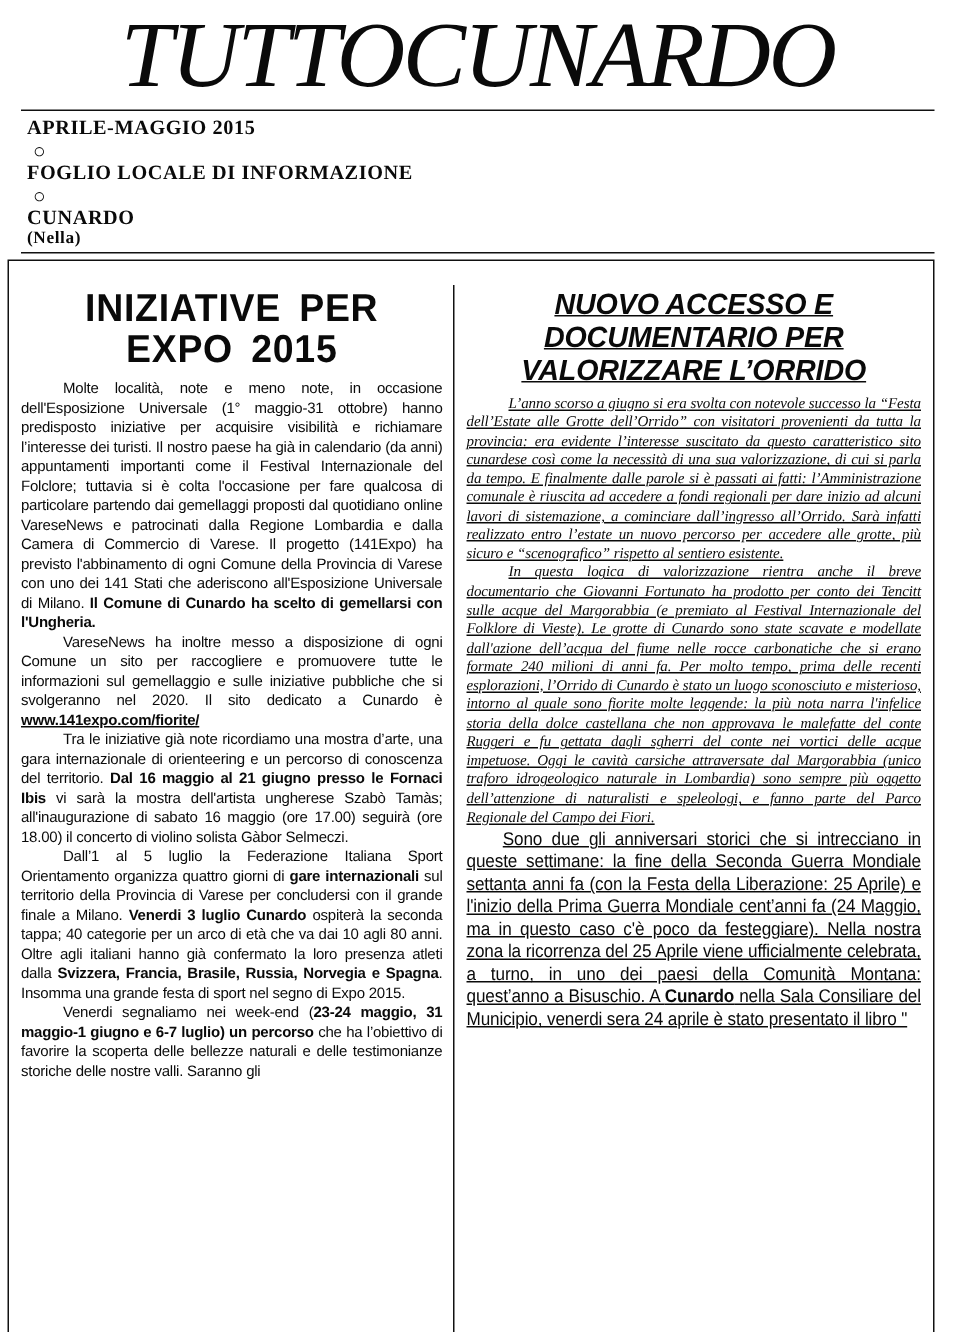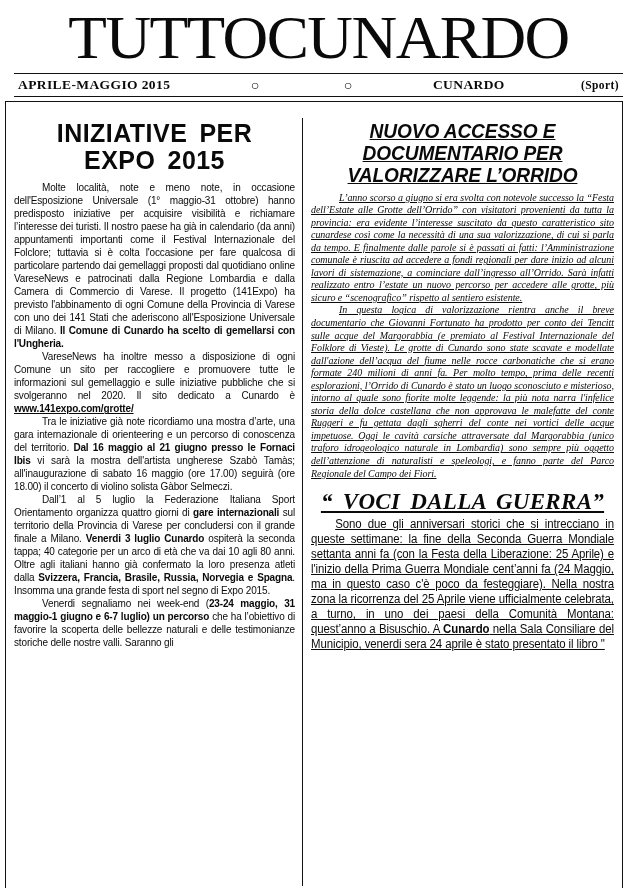--- a/index.html
+++ b/index.html
@@ -15,20 +15,21 @@
     overflow: hidden;
     font-family: "Liberation Sans", sans-serif;
     color: #0a0a0a;
     box-sizing: border-box;
   }
 
   
   .masthead {
     text-align: center;
     padding: 6px 0 0 0;
+    font-style: italic;
   }
   .masthead-title {
     font-family: "Liberation Serif", serif;
     font-weight: normal;
     font-size: 62px;
     line-height: 0.95;
     letter-spacing: -1.5px;
     white-space: nowrap;
     transform: scaleX(1.02);
     margin: 2px 0 0 0;
@@ -37,27 +38,28 @@
 
   
   .dateline-wrap {
     margin: 6px 14px 0 14px;
     border-top: 1px solid #111;
     border-bottom: 1px solid #111;
     padding: 3px 4px 3px 4px;
   }
   .dateline {
     display: flex;
-    align-items: center;
+    align-items: flex-start;
     justify-content: space-between;
     font-family: "Liberation Serif", serif;
     font-weight: bold;
     font-size: 13.5px;
     letter-spacing: 0.4px;
     white-space: nowrap;
+    flex-direction: column;
   }
   .dateline .sep {
     font-family: "Liberation Sans", sans-serif;
     font-weight: normal;
     font-size: 14px;
     padding: 0 4px;
     line-height: 1;
   }
   .dateline .varese {
     font-size: 11.5px;
@@ -171,49 +173,49 @@
 <div id="page">
 
   <div class="masthead">
     <div class="masthead-title">TUTTOCUNARDO</div>
   </div>
 
   <div class="dateline-wrap">
     <div class="dateline">
       <span>APRILE-MAGGIO 2015</span>
       <span class="sep">○</span>
+      <span>FOGLIO LOCALE DI INFORMAZIONE</span>
       <span class="sep">○</span>
       <span>CUNARDO</span>
-      <span class="varese">(Sport)</span>
+      <span class="varese">(Nella)</span>
     </div>
   </div>
 
   <div class="frame">
 
     <div class="col col-left">
       <div class="hl-left">INIZIATIVE PER EXPO 2015</div>
       <div class="sans-body">
           <p><span>Molte località, note e meno note, in occasione dell'Esposizione Universale (1° maggio-31 ottobre) hanno predisposto iniziative per acquisire visibilità e richiamare l’interesse dei turisti. Il nostro paese ha già in calendario (da anni) appuntamenti importanti come il Festival Internazionale del Folclore; tuttavia si è colta l'occasione per fare qualcosa di particolare partendo dai gemellaggi  proposti dal quotidiano online VareseNews e patrocinati dalla Regione Lombardia e dalla Camera di Commercio di Varese.  Il progetto (141Expo) ha previsto l'abbinamento di ogni Comune della Provincia di Varese con uno dei 141 Stati che aderiscono all'Esposizione Universale di Milano. </span><b>Il Comune di Cunardo ha scelto di gemellarsi con l'Ungheria.</b></p>
-          <p><span>VareseNews ha inoltre messo a disposizione di ogni Comune un sito per raccogliere e promuovere tutte le informazioni sul gemellaggio e sulle iniziative pubbliche che si svolgeranno nel 2020. Il sito dedicato a Cunardo è </span><b class="underline">www.141expo.com/grotte/</b></p>
+          <p><span>VareseNews ha inoltre messo a disposizione di ogni Comune un sito per raccogliere e promuovere tutte le informazioni sul gemellaggio e sulle iniziative pubbliche che si svolgeranno nel 2020. Il sito dedicato a Cunardo è </span><b class="underline">www.141expo.com/fiorite/</b></p>
           <p><span>Tra le iniziative già note ricordiamo una mostra d’arte, una gara internazionale di orienteering e un percorso di conoscenza del territorio.  </span><b>Dal 16 maggio al 21 giugno presso le Fornaci Ibis</b><span> vi sarà la mostra dell'artista ungherese Szabò Tamàs;  all'inaugurazione di sabato 16 maggio (ore 17.00) seguirà (ore 18.00) il concerto di violino solista Gàbor Selmeczi.</span></p>
           <p><span>Dall’1 al 5 luglio la Federazione Italiana Sport Orientamento organizza quattro giorni di </span><b>gare internazionali</b><span> sul territorio della Provincia di Varese per concludersi con il grande finale a Milano. </span><b>Venerdi 3 luglio Cunardo</b><span> ospiterà la seconda tappa; 40 categorie per un arco di età che va dai 10 agli 80 anni. Oltre agli italiani hanno già confermato la loro presenza atleti dalla </span><b>Svizzera, Francia, Brasile, Russia, Norvegia e Spagna</b><span>. Insomma una grande festa di sport nel segno di Expo 2015.</span></p>
           <p><span>Venerdi segnaliamo nei week-end (</span><b>23-24 maggio, 31 maggio-1 giugno e  6-7 luglio) un percorso</b><span> che ha l’obiettivo di favorire la scoperta delle bellezze naturali e delle testimonianze storiche delle nostre valli. Saranno gli </span></p>
         </div>
     </div>
 
     <div class="col-divider"></div>
 
     <div class="col col-right">
       <div class="hl-right">NUOVO ACCESSO E DOCUMENTARIO PER VALORIZZARE L’ORRIDO</div>
       <div class="serif-body">
           <p><span>L’anno scorso  a giugno si era svolta con notevole successo la “Festa dell’Estate alle Grotte dell’Orrido” con visitatori provenienti da tutta la provincia: era evidente l’interesse suscitato da questo caratteristico sito cunardese così come la necessità di una sua valorizzazione, di cui si parla da tempo.  E finalmente dalle parole si è passati ai fatti:  l’Amministrazione comunale è riuscita ad accedere a fondi regionali per dare inizio ad alcuni lavori di sistemazione, a cominciare dall’ingresso all’Orrido. Sarà infatti realizzato entro l’estate un nuovo percorso per accedere alle grotte, più sicuro e “scenografico” rispetto al sentiero esistente.</span></p>
           <p><span>In questa logica di valorizzazione rientra anche il breve documentario che Giovanni Fortunato ha prodotto per conto dei Tencitt sulle acque del Margorabbia (e premiato al Festival Internazionale del Folklore di Vieste).  Le grotte di Cunardo sono state scavate e modellate dall'azione dell’acqua del fiume nelle rocce carbonatiche che si erano formate 240 milioni di anni fa.  Per molto tempo, prima delle recenti esplorazioni, l’Orrido di Cunardo è stato un luogo sconosciuto e misterioso,  intorno al quale sono fiorite molte leggende: la più nota narra l'infelice storia della dolce castellana che non approvava le malefatte del conte Ruggeri e fu gettata dagli sgherri del conte nei vortici delle acque impetuose.  Oggi le cavità carsiche attraversate dal Margorabbia (unico traforo idrogeologico naturale in Lombardia) sono sempre più oggetto dell’attenzione di naturalisti e speleologi, e fanno parte del Parco Regionale del Campo dei Fiori.</span></p>
         </div>
 
-      <div class="hl-voci">“ VOCI  DALLA GUERRA”</div>
       <div class="narrow-body">
           <p><span>Sono due gli anniversari storici che si intrecciano in queste settimane: la fine della Seconda Guerra Mondiale settanta anni fa (con la Festa della Liberazione: 25 Aprile) e l'inizio della Prima Guerra Mondiale cent’anni fa (24 Maggio, ma in questo caso c'è poco da festeggiare). Nella nostra zona la ricorrenza del 25 Aprile viene ufficialmente celebrata, a turno, in uno dei paesi della Comunità Montana: quest’anno a Bisuschio.  A </span><b>Cunardo</b><span> nella Sala Consiliare del Municipio, venerdi sera 24 aprile è stato presentato il libro "</span></p>
         </div>
 
     </div>
 
   </div>
 
 </div>
 

